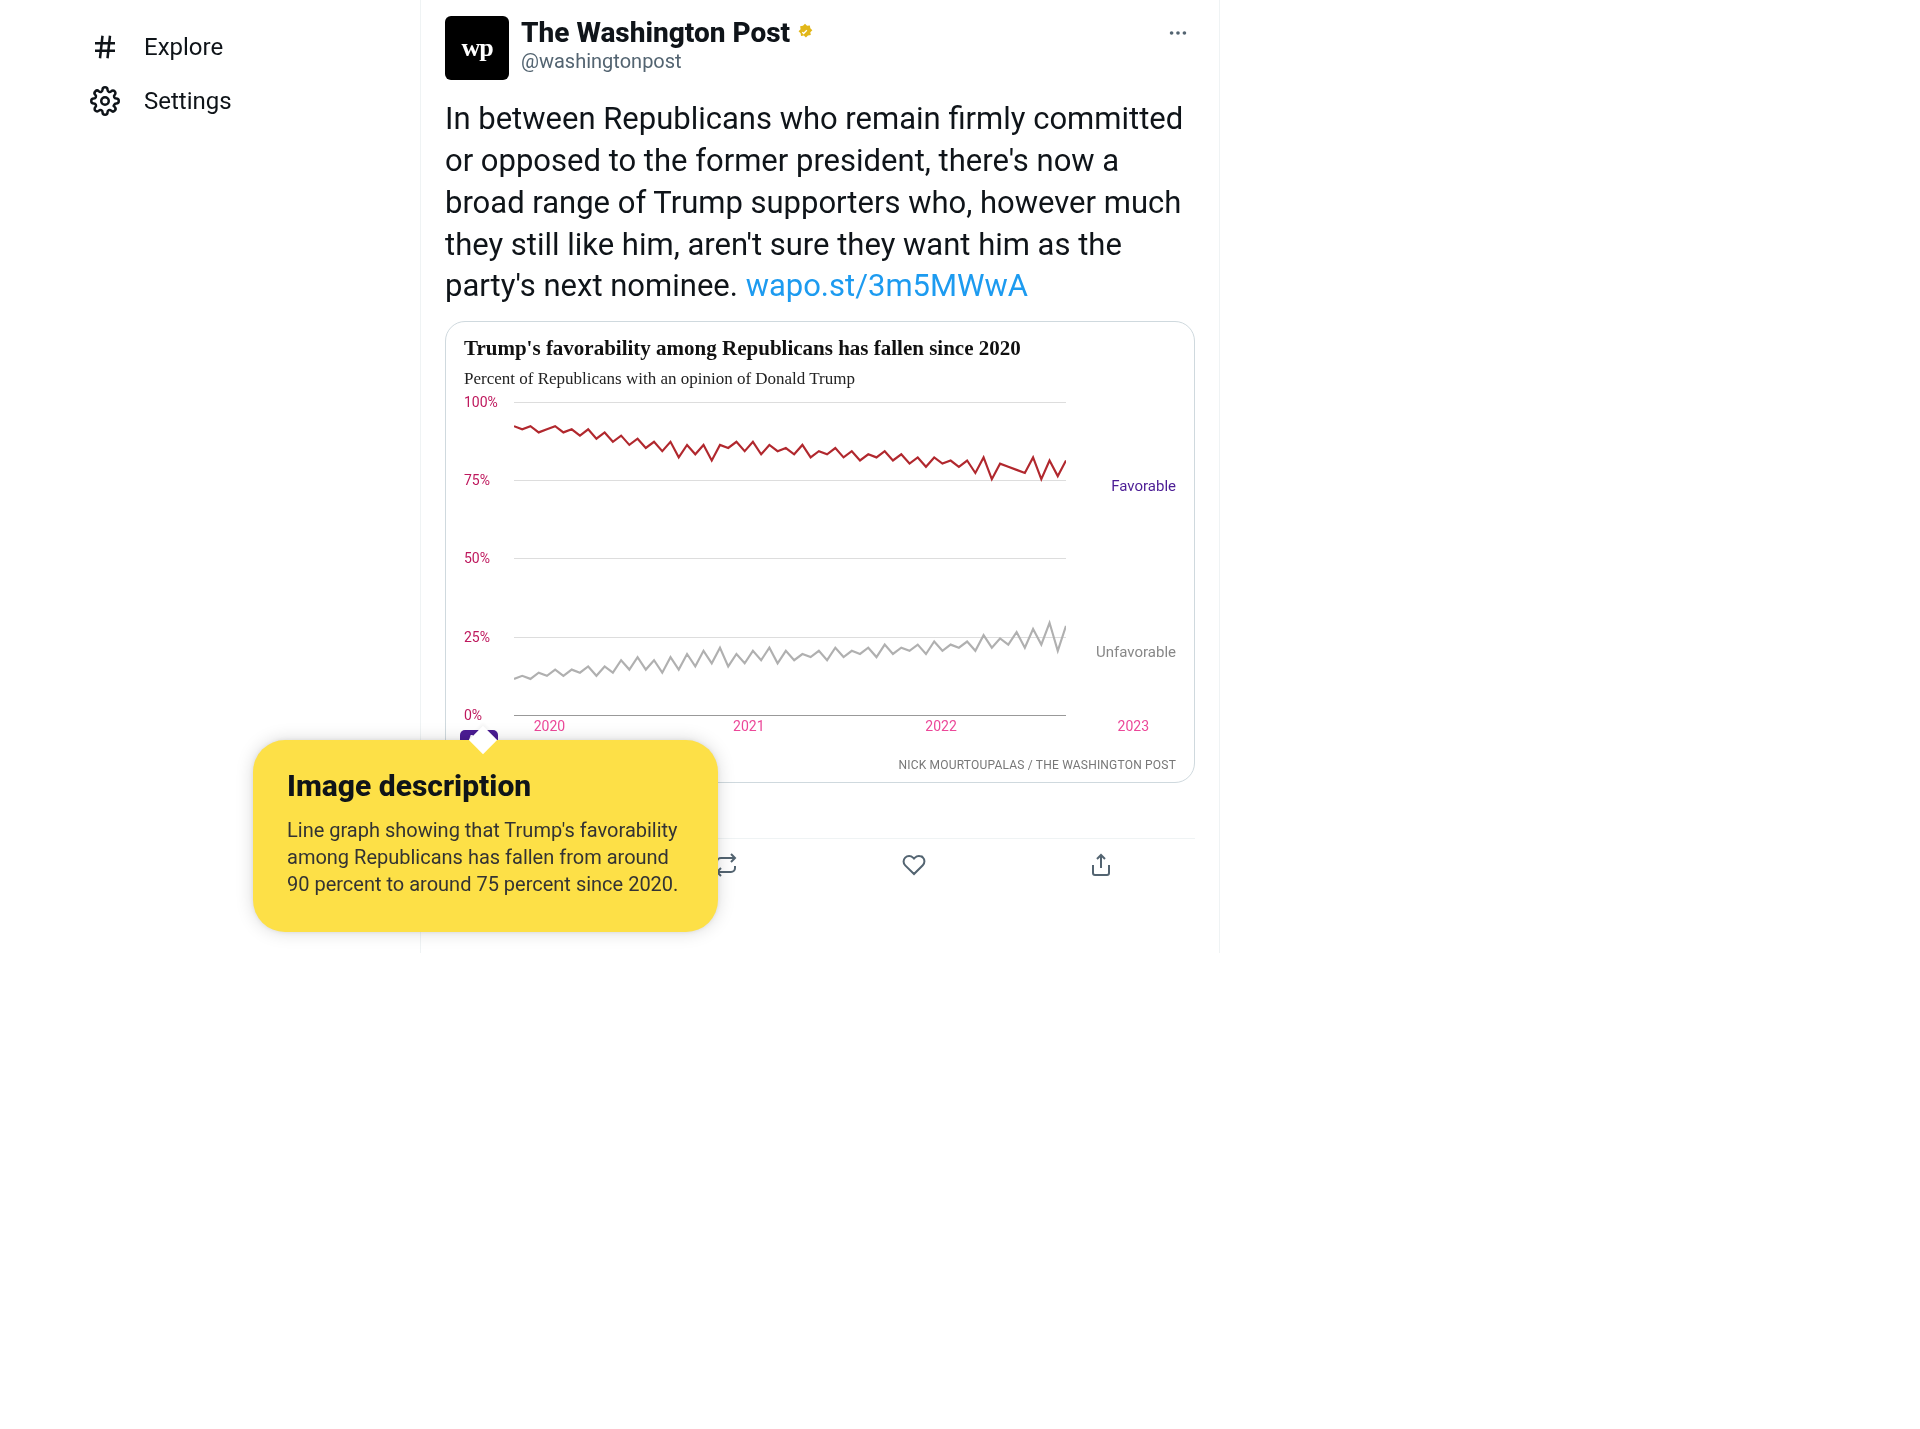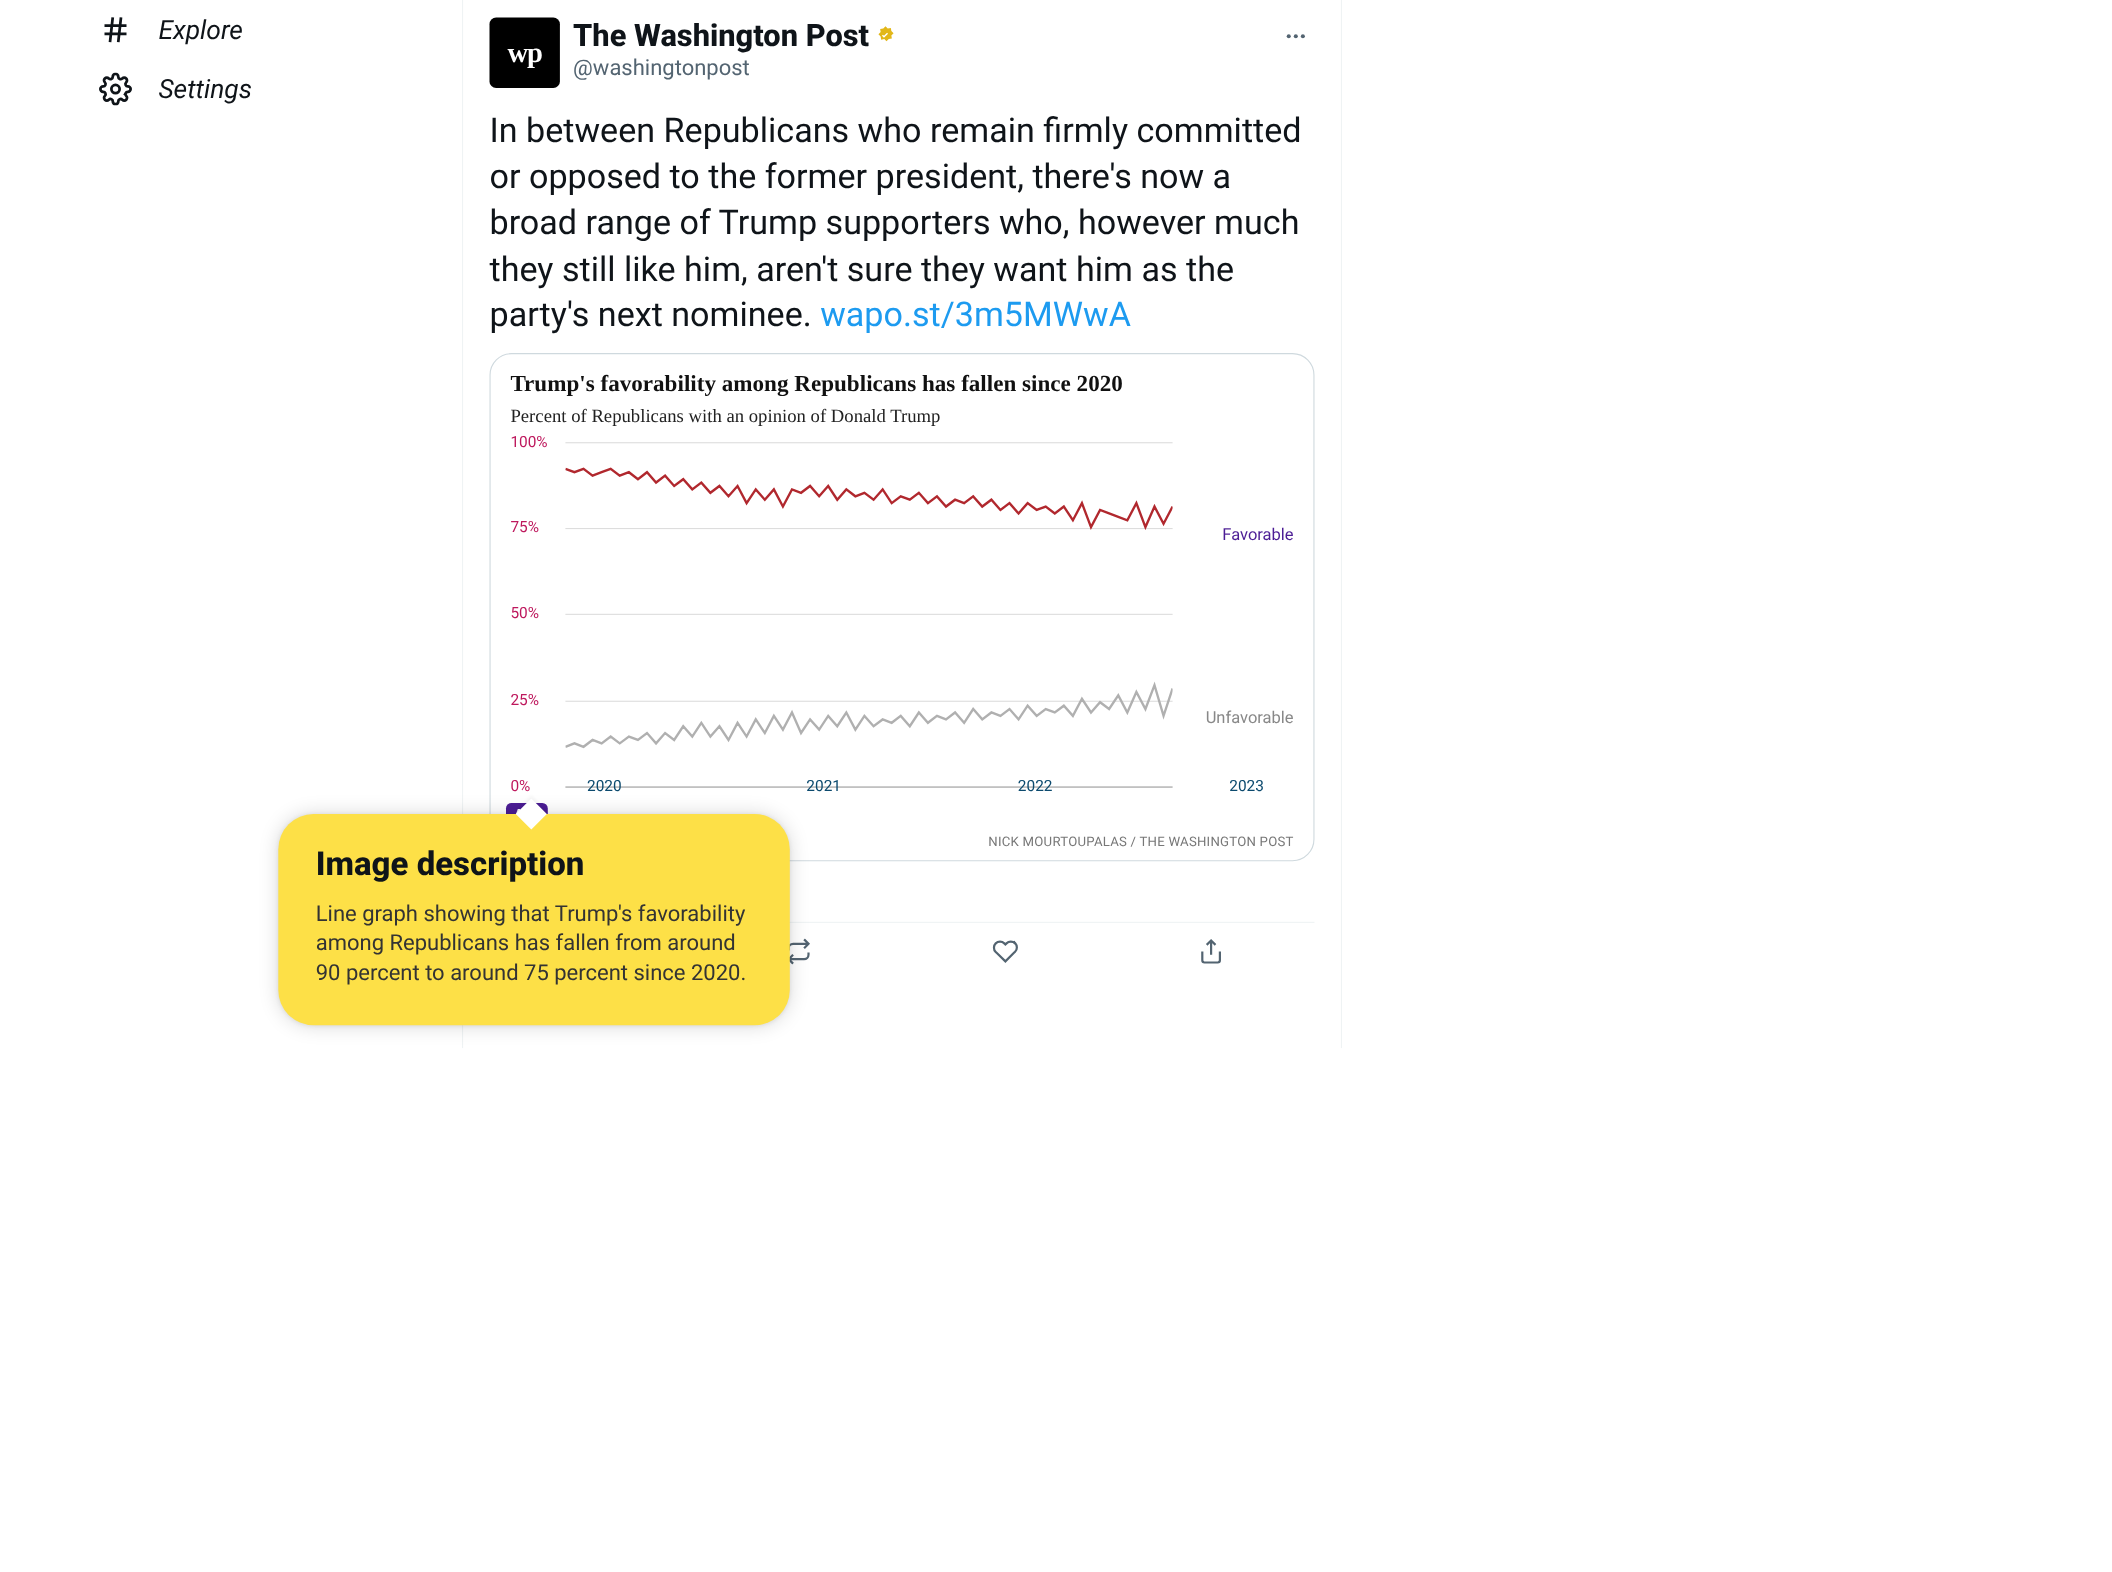--- a/index.html
+++ b/index.html
@@ -9,21 +9,21 @@
     color: #0f1419;
     width: 1280px;
     height: 953px;
     overflow: hidden;
     position: relative;
   }
   .layout { display: flex; height: 100%; }
   .sidebar {
     width: 420px;
     padding-left: 90px;
-    font-style: italic;
+    padding-top: 20px;
   }
   .nav-item {
     display: flex;
     align-items: center;
     padding: 12px 0;
     font-size: 24px;
     cursor: pointer;
     gap: 24px;
   }
   .nav-icon { width: 30px; height: 30px; display:flex; align-items:center; justify-content:center; }
@@ -65,21 +65,21 @@
     margin-top: 14px;
     overflow: hidden;
     position: relative;
   }
   .chart-inner { padding: 14px 18px 10px 18px; }
   .chart-title { font-weight: 700; font-size: 21px; font-family: Georgia, 'Times New Roman', serif; color:#111; }
   .chart-subtitle { font-size: 17px; color: #222; margin-top: 8px; font-family: Georgia, 'Times New Roman', serif;}
   .chart-area { position: relative; height: 340px; margin-top: 6px; }
   .y-label { position: absolute; left: 0; font-size: 14px; color: #be185d; transform: translateY(-50%); }
   .gridline { position: absolute; left: 50px; right: 110px; height: 1px; background: #ddd; }
-  .x-label { position: absolute; bottom: 12px; font-size: 14px; color: #0c4a6e; transform: translateX(-50%); }
+  .x-label { position: absolute; bottom: 1px; font-size: 14px; color: #ec4899; transform: translateX(-50%); }
   .series-label { position: absolute; right: 0; font-size: 15px; }
   .label-fav { color: #4c1d95; }
   .label-unfav { color: #888; }
   .chart-note { font-size: 13px; color: #666; margin-top: 6px; }
   .chart-credit { display:flex; justify-content:space-between; font-size: 12px; color:#777; margin-top: 2px; letter-spacing: 0.2px;}
   .alt-badge {
     position: absolute;
     left: 14px;
     bottom: 30px;
     background: #4c1d95;

